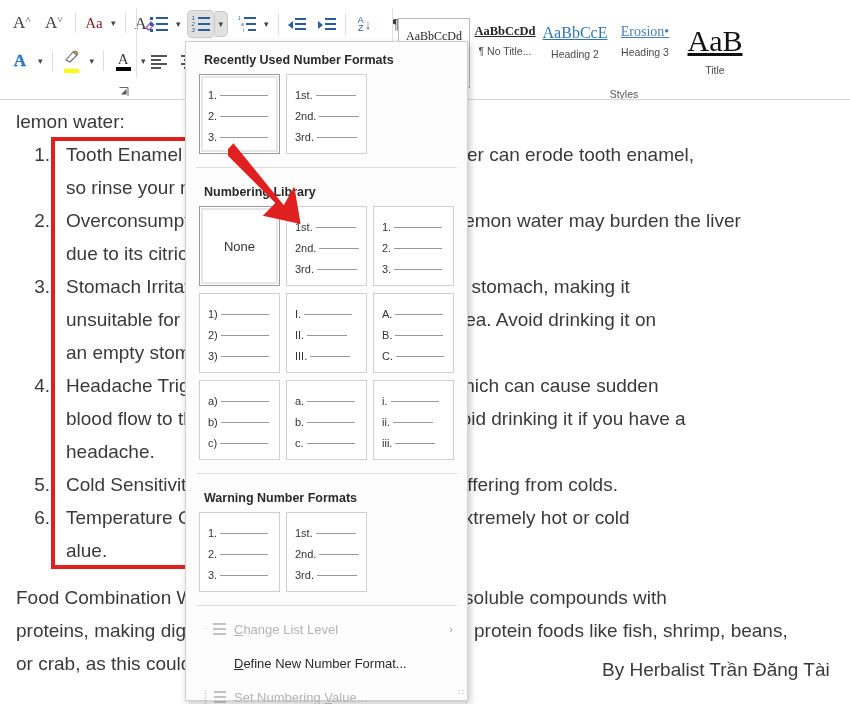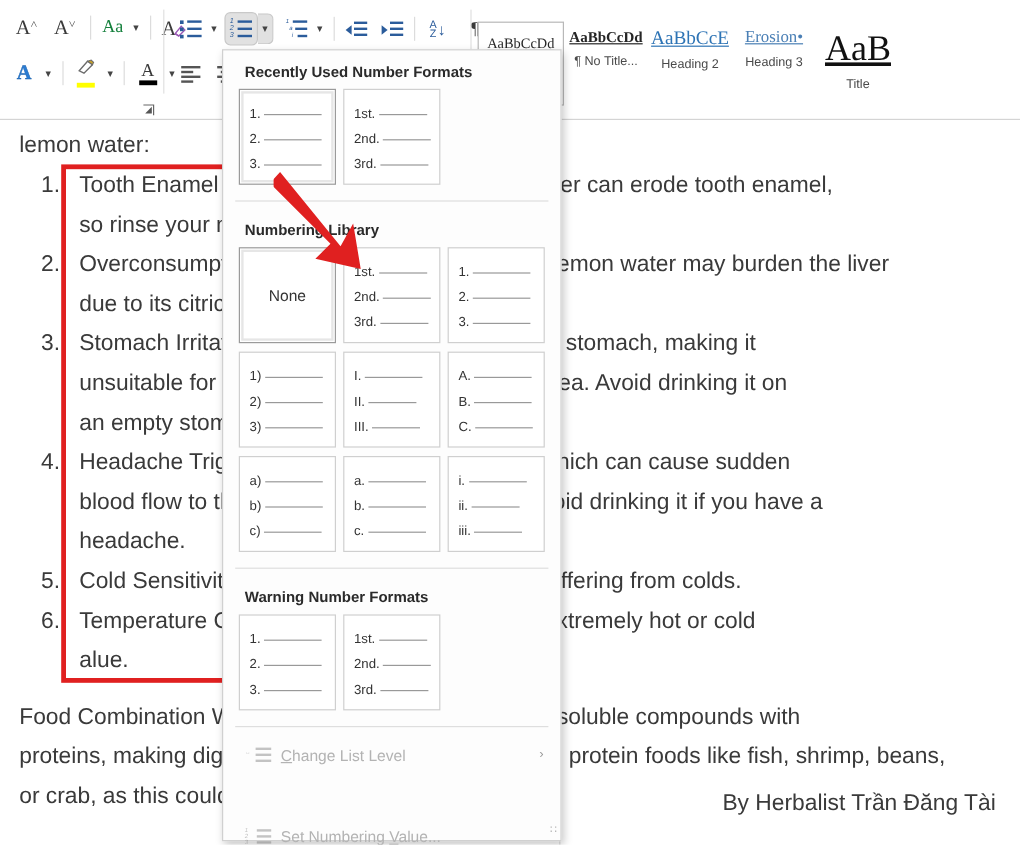--- a/index.html
+++ b/index.html
@@ -18,21 +18,21 @@
   .rb-btn{
     display:flex;align-items:center;justify-content:center;
     height:26px;min-width:26px;border-radius:4px;cursor:default;
     color:#2b2b2b;
   }
   .rb-btn.active{background:#e1e1e1;border:1px solid #c9c9c9;border-radius:5px;}
   .rb-sep{width:1px;height:20px;background:#dcdcdc;margin:0 5px;}
   .caret{font-size:9px;color:#444;padding:0 4px;}
   .fs-glyph{font-family:"Liberation Serif","DejaVu Serif",serif;font-size:17px;color:#3a3a3a;position:relative;}
   .fs-sup{font-size:10px;position:relative;top:-5px;left:0px;}
-  .aa-glyph{font-family:"Liberation Serif","DejaVu Serif",serif;font-size:15px;color:#15803d;}
+  .aa-glyph{font-family:"Liberation Serif","DejaVu Serif",serif;font-size:15px;color:#7f1d1d;}
 
   
   .listicon{width:18px;height:14px;position:relative;}
   .listicon .ln{position:absolute;right:0;width:12px;height:2px;background:#2b5c9b;}
   .listicon .ln.l1{top:0;}
   .listicon .ln.l2{top:6px;}
   .listicon .ln.l3{top:12px;}
   .listicon .bu{position:absolute;left:0;width:3px;height:3px;background:#2b5c9b;}
   .listicon .bu.b1{top:0;} .listicon .bu.b2{top:6px;} .listicon .bu.b3{top:12px;}
   .listicon .nm{position:absolute;left:0;font-size:6px;line-height:6px;color:#2b5c9b;font-family:"Liberation Sans",sans-serif;}
@@ -279,20 +279,21 @@
       </div>
       <div class="style-item">
         <div class="samp" style="font-size:14px;color:#4a7fb5;font-weight:normal;">Erosion•</div>
         <div class="nm">Heading 3</div>
       </div>
       <div class="style-item">
         <div class="samp" style="font-size:30px;color:#111111;font-weight:normal;">AaВ</div>
         <div class="nm">Title</div>
       </div>
     </div>
+  <div id="styles-label">Styles</div>
 
   <div id="ribbon-bottom-border"></div>
 </div>
 
 <div id="doc">
   <div class="para" id="intro-tail" style="left:16px;top:5px;">lemon water:</div>
   <div id="doc-list">
       <div class="li" style="left: 16px; top: 38px;">
         <span class="num">1.</span>
         <span class="txt">Tooth Enamel Erosion: The acidity of lemon water can erode tooth enamel,</span>
@@ -543,20 +544,21 @@
           <i class="l" style="top:1px;width:13px;"></i>
           <i class="l" style="top:6px;width:13px;"></i>
           <i class="l" style="top:11px;width:13px;"></i>
           <i class="n" style="top:3px;">↔</i>
         </span>
         <span><u>C</u>hange List Level</span>
         <span class="chev">›</span>
       </div>
       <div class="menu-item enabled">
         <span class="mi-ic"></span>
+        <span><u>D</u>efine New Number Format...</span>
       </div>
       <div class="menu-item">
         <span class="mi-ic">
           <i class="l" style="top:1px;width:12px;"></i>
           <i class="l" style="top:6px;width:12px;"></i>
           <i class="l" style="top:11px;width:12px;"></i>
           <i class="n" style="top:0;">1</i>
           <i class="n" style="top:5px;">2</i>
           <i class="n" style="top:10px;">3</i>
         </span>

